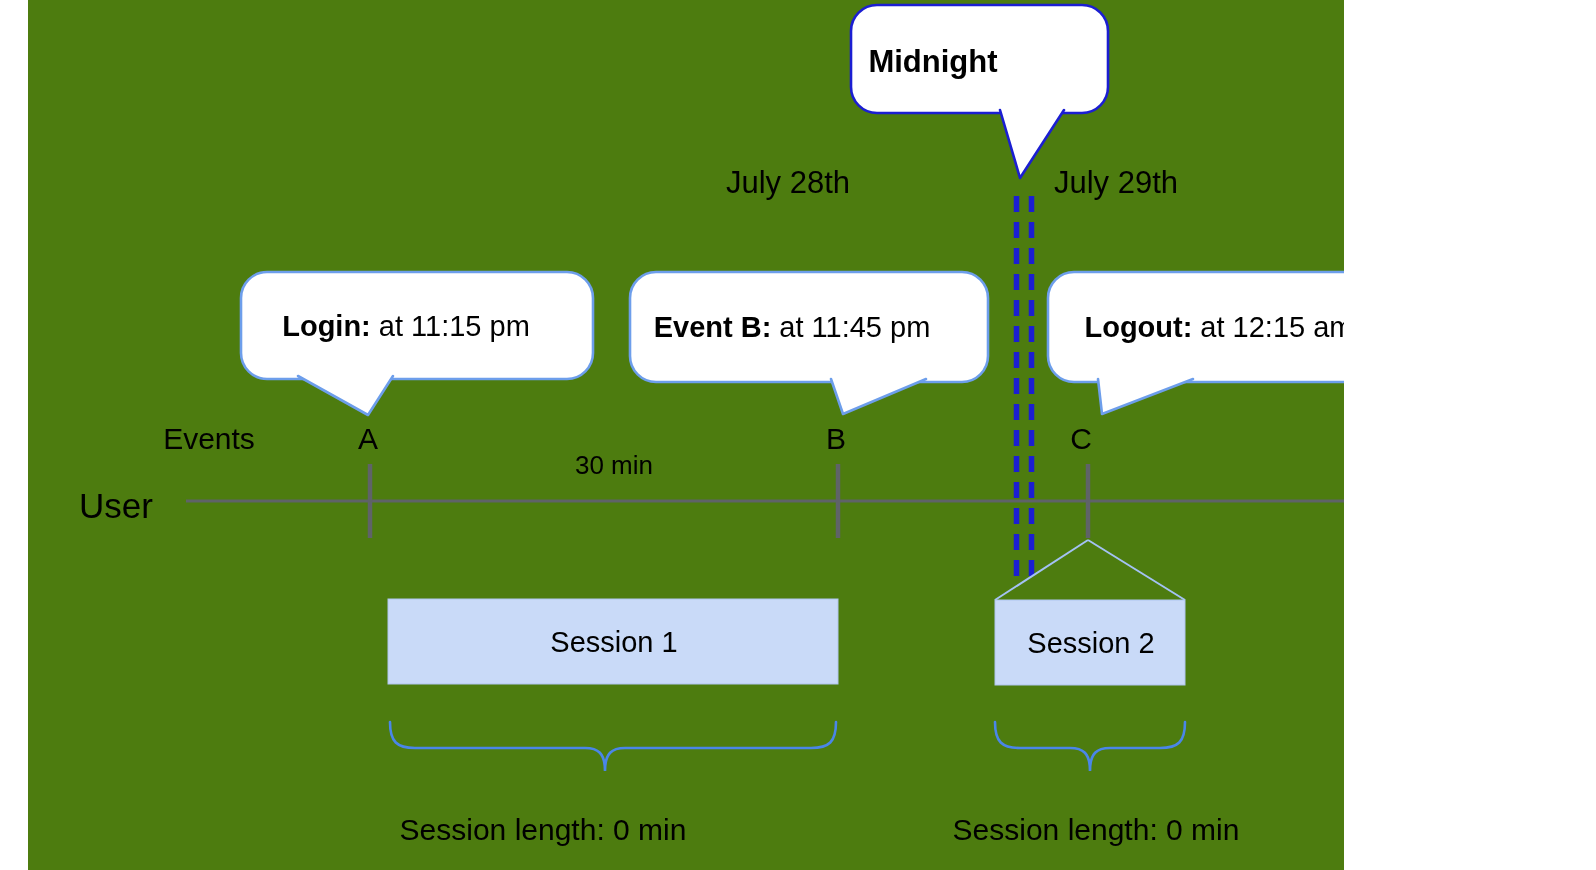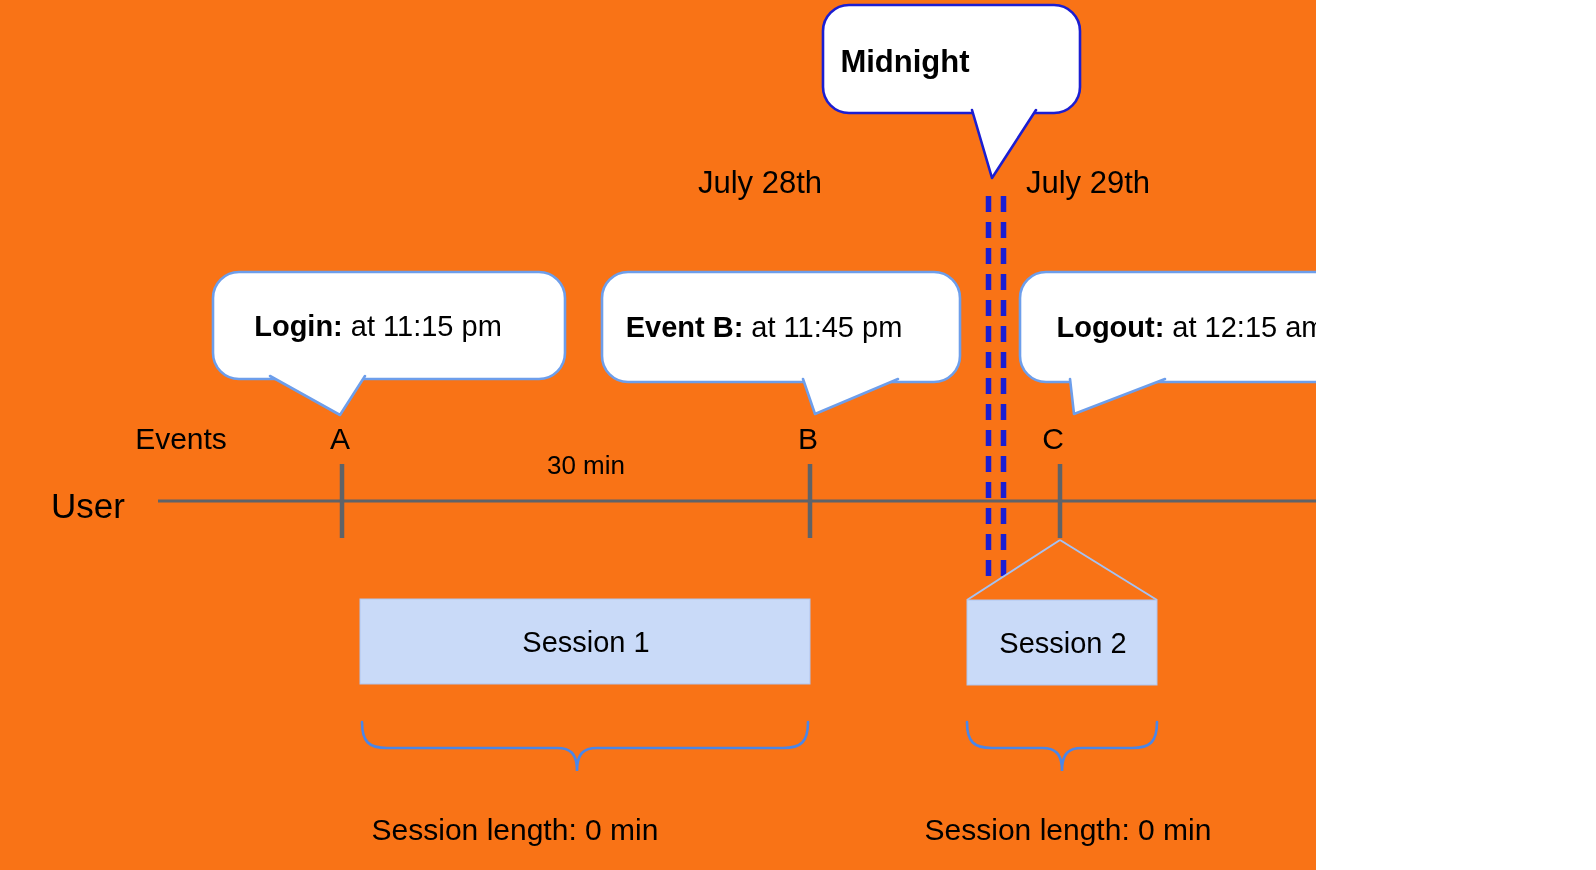--- a/index.html
+++ b/index.html
@@ -4,23 +4,24 @@
 <style>
   html, body {
     margin: 0;
     padding: 0;
     background: #ffffff;
   }
   .canvas {
     position: relative;
     width: 1316px;
     height: 870px;
-    background: #f97316;
+    background: #4d7c0f;
     font-family: "Liberation Sans", sans-serif;
     overflow: hidden;
+    margin-left: 28px;
   }
   svg { display: block; }
 
   
   .dark-blue-stroke   { stroke: #1b1ed2; }
   .medium-blue-stroke { stroke: #6d9eeb; }
   .funnel-stroke      { stroke: #a4c2f4; }
   .brace-stroke       { stroke: #4a86e8; }
   .session-fill       { fill: #c9daf8; stroke: #b0c5ef; stroke-width: 1; }
   .gray-line          { stroke: #5f6368; }

